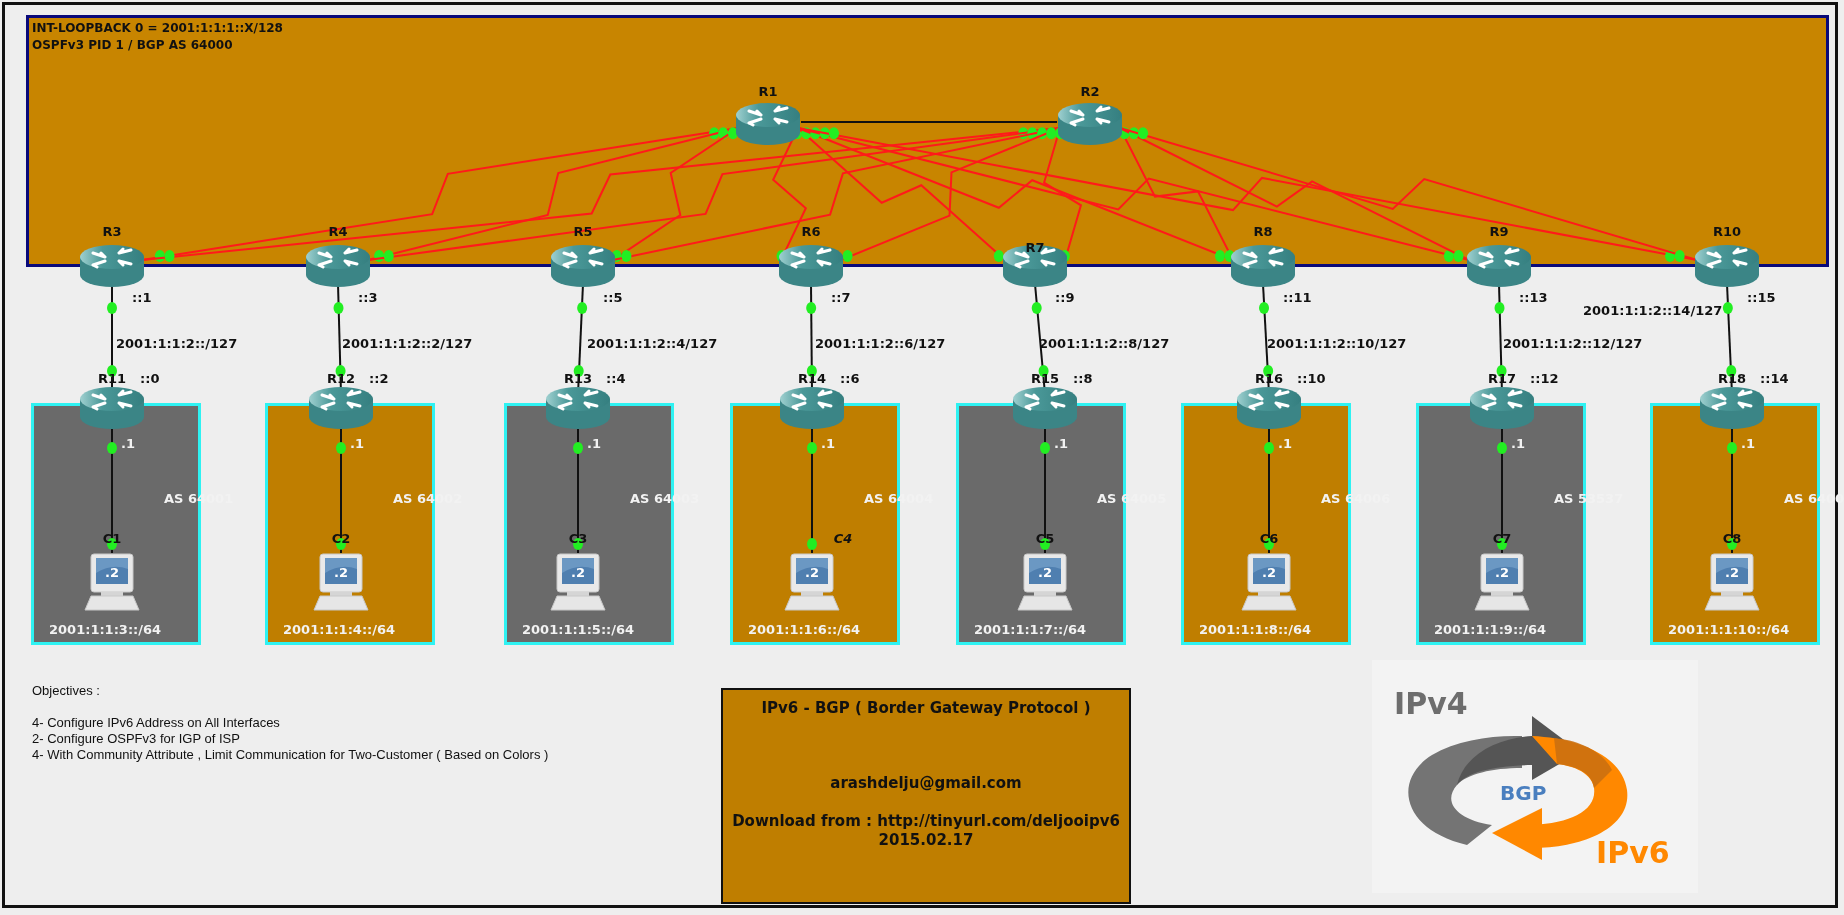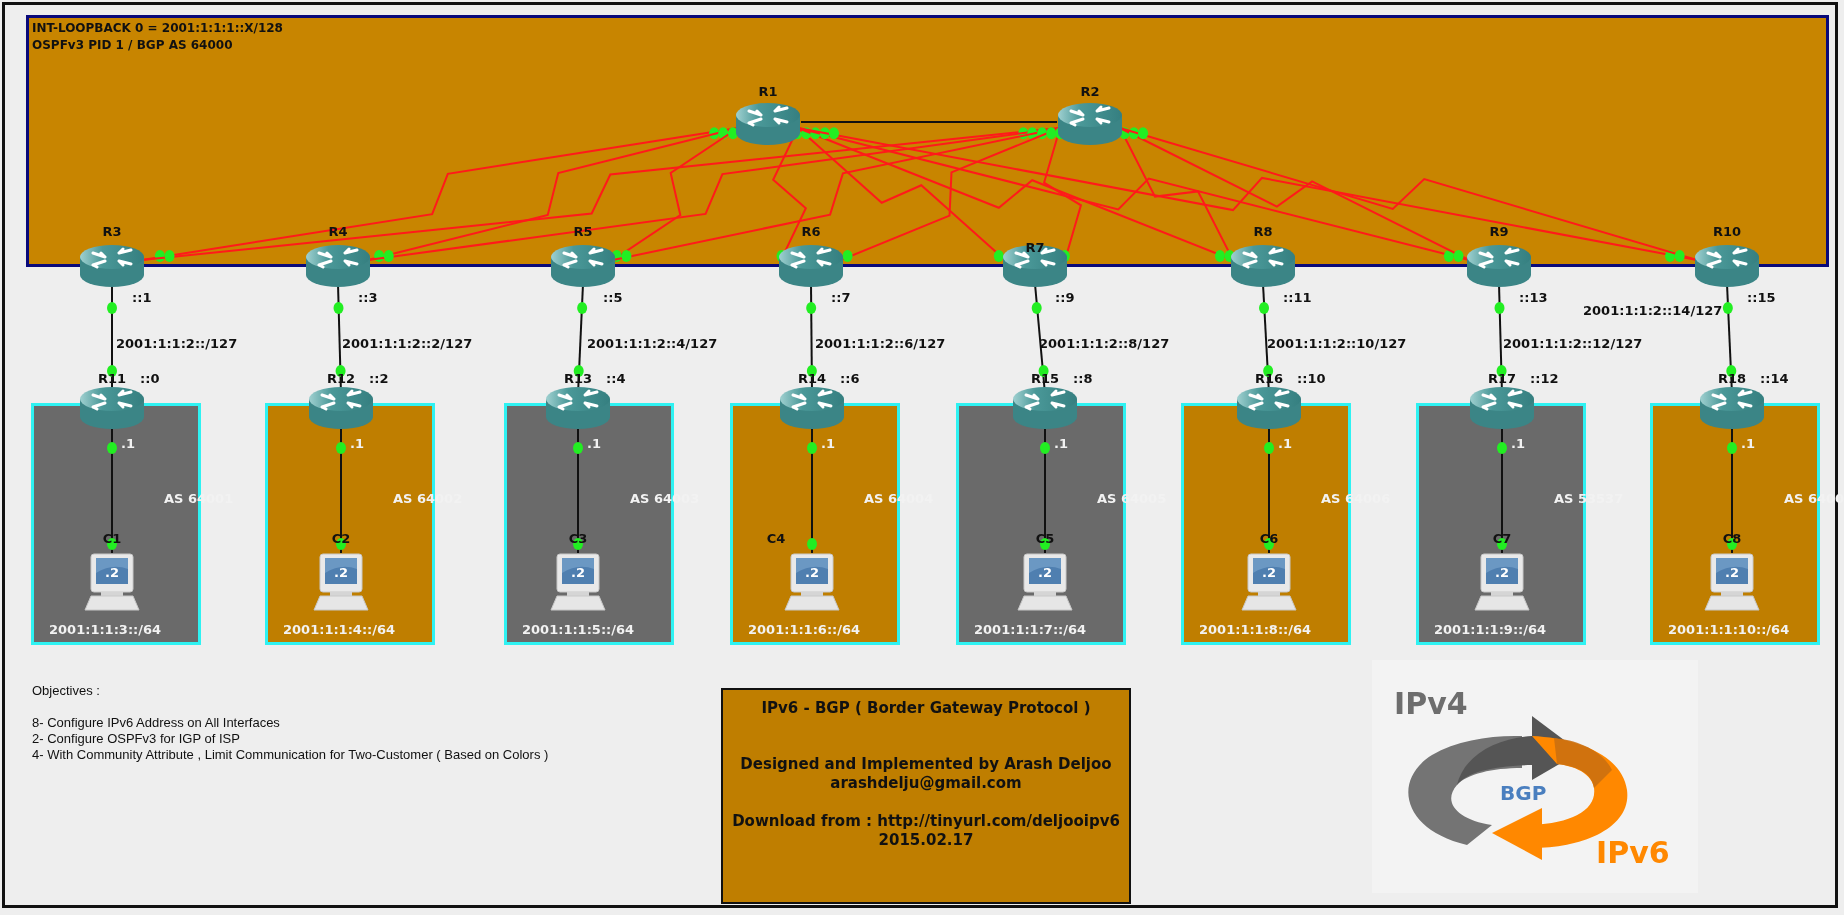--- a/index.html
+++ b/index.html
@@ -376,21 +376,21 @@
           </linearGradient>
         </defs>
     <path d="M1 14 L1 32 A32 12 0 0 0 65 32 L65 14 Z" fill="#3b8586"></path>
     <ellipse cx="33" cy="14" rx="32" ry="12" fill="url(#rg)"></ellipse>
     <path d="M14 10 L26 14 M26 14 L22 10 M40 10 L52 7 M40 10 L44 6 M26 18 L14 22 M14 22 L18 24 M40 18 L52 21 M40 18 L44 22" stroke="#fff" stroke-width="3" fill="none" stroke-linecap="round"></path>
   </svg></div>
     <div class="rlabel" style="left:812px;top:371px;">R14</div>
     <div class="lbl" style="left:840px;top:371px;">::6</div>
     <div class="lbl w" style="left:821px;top:436px;">.1</div>
     <div class="lbl w" style="left:864px;top:491px;">AS 64004</div>
-    <div class="rlabel" style="left:776px;top:531px;">C4</div>
+    <div class="rlabel" style="left:843px;top:531px;font-style:italic;">C4</div>
     <div class="pc" style="left:812px;top:553px;"><svg width="66" height="58" viewBox="0 0 66 58">
     <rect x="12" y="1" width="42" height="38" rx="3" fill="#e9e9e9" stroke="#c8c8c8"></rect>
     <rect x="17" y="5" width="32" height="26" fill="#4f7fb0"></rect>
     <path d="M17 5 L49 5 L49 16 Q33 10 17 20 Z" fill="#7fa8d0" opacity="0.6"></path>
     <rect x="22" y="39" width="22" height="4" fill="#d5d5d5"></rect>
     <path d="M6 57 L12 43 L54 43 L60 57 Z" fill="#e6e6e6" stroke="#c8c8c8"></path>
   </svg><div class="pc-ip">.2</div></div>
     <div class="lbl w" style="left:748px;top:622px;">2001:1:1:6::/64</div>
     <div class="router" style="left:1045px;top:408px;"><svg width="66" height="46" viewBox="0 0 66 46">
     <defs>
@@ -489,28 +489,27 @@
     <rect x="17" y="5" width="32" height="26" fill="#4f7fb0"></rect>
     <path d="M17 5 L49 5 L49 16 Q33 10 17 20 Z" fill="#7fa8d0" opacity="0.6"></path>
     <rect x="22" y="39" width="22" height="4" fill="#d5d5d5"></rect>
     <path d="M6 57 L12 43 L54 43 L60 57 Z" fill="#e6e6e6" stroke="#c8c8c8"></path>
   </svg><div class="pc-ip">.2</div></div>
     <div class="lbl w" style="left:1668px;top:622px;">2001:1:1:10::/64</div>
   </div>
 
 <div class="objectives">
   <div class="ttl">Objectives :</div>
-  <div>8- Configure IPv6 Address on All Interfaces</div>
+  <div>4- Configure IPv6 Address on All Interfaces</div>
   <div>2- Configure OSPFv3 for IGP of ISP</div>
   <div>4- With Community Attribute , Limit Communication for Two-Customer ( Based on Colors )</div>
 </div>
 
 <div class="title-box">
   <div style="top:9px;">IPv6 - BGP ( Border Gateway Protocol )</div>
-  <div style="top:65px;">Designed and Implemented by Arash Deljoo</div>
   <div style="top:84px;">arashdelju@gmail.com</div>
   <div style="top:122px;">Download from :  http://tinyurl.com/deljooipv6</div>
   <div style="top:141px;">2015.02.17</div>
 </div>
 
 <div class="logo">
   <svg width="326" height="233" viewBox="0 0 326 233">
 
     <path d="M 95 185 C 30 170 20 120 60 95 C 85 80 120 75 150 76 L 150 108 C 120 108 95 114 85 125 C 70 142 85 160 120 165 Z" fill="#747474"></path>
     <path d="M 85 125 C 92 95 125 78 160 76 L 160 56 L 208 92 L 160 120 L 160 105 C 120 106 95 112 85 125 Z" fill="#555555"></path>

